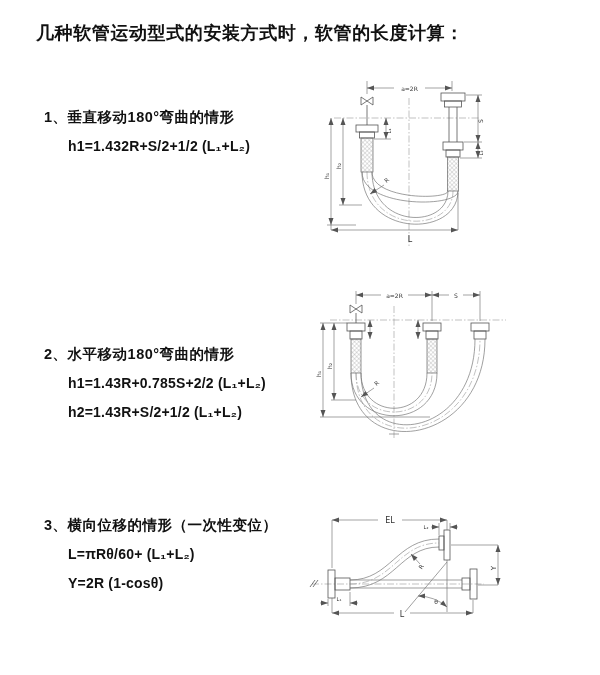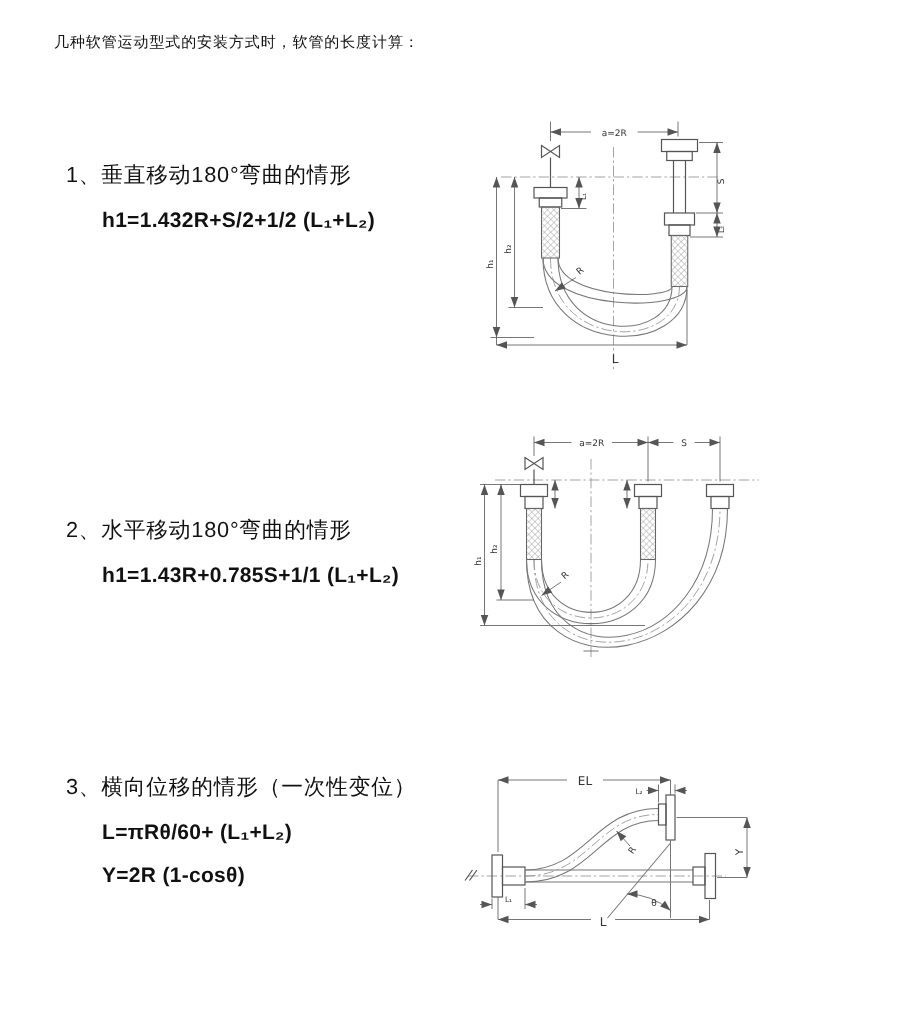--- a/index.html
+++ b/index.html
@@ -2,25 +2,25 @@
 <html><head>
 <meta charset="utf-8">
 <style>
   html,body{margin:0;padding:0;background:#fff;}
   .page{
     position:relative;width:600px;height:675px;background:#ffffff;overflow:hidden;
     font-family:"Liberation Sans","DejaVu Sans",sans-serif;color:#111;
     border-right:2px solid #f0efee;
   }
   .title{
-    position:absolute;left:36px;top:21px;font-size:10px;font-weight:normal;
+    position:absolute;left:36px;top:21px;font-size:18px;font-weight:bold;
     letter-spacing:0.6px;white-space:nowrap;
   }
   .sec{position:absolute;}
-  .heading{font-size:14.5px;font-weight:normal;letter-spacing:0.5px;line-height:20px;white-space:nowrap;}
+  .heading{font-size:14.5px;font-weight:bold;letter-spacing:0.5px;line-height:20px;white-space:nowrap;}
   .formula{font-size:14px;font-weight:bold;letter-spacing:0.2px;line-height:20px;
     margin:9px 0 0 24px;white-space:nowrap;}
   .sec1{left:44px;top:107px;}
   .sec2{left:44px;top:302px;margin-top:42px;}
   .sec3{left:44px;top:515px;}
   svg.diag{position:absolute;}
   #d1{left:312px;top:78px;}
   #d2{left:310px;top:288px;}
   #d3{left:298px;top:508px;}
   svg .ln{stroke:#777;stroke-width:0.7;fill:none;}
@@ -37,21 +37,22 @@
 
   <div class="title">几种软管运动型式的安装方式时，软管的长度计算：</div>
 
   <div class="sec sec1">
     <div class="heading">1、垂直移动180°弯曲的情形</div>
     <div class="formula">h1=1.432R+S/2+1/2 (L₁+L₂)</div>
   </div>
 
   <div class="sec sec2">
     <div class="heading">2、水平移动180°弯曲的情形</div>
-    <div class="formula">h1=1.43R+0.785S+1/1 (L₁+L₂)</div>
+    <div class="formula">h1=1.43R+0.785S+2/2 (L₁+L₂)</div>
+    <div class="formula">h2=1.43R+S/2+1/2 (L₁+L₂)</div>
   </div>
 
   <div class="sec sec3">
     <div class="heading">3、横向位移的情形（一次性变位）</div>
     <div class="formula">L=πRθ/60+ (L₁+L₂)</div>
     <div class="formula">Y=2R (1-cosθ)</div>
   </div>
 
   <svg id="d1" class="diag" width="215" height="175" viewBox="0 0 215 175">
     <defs>

